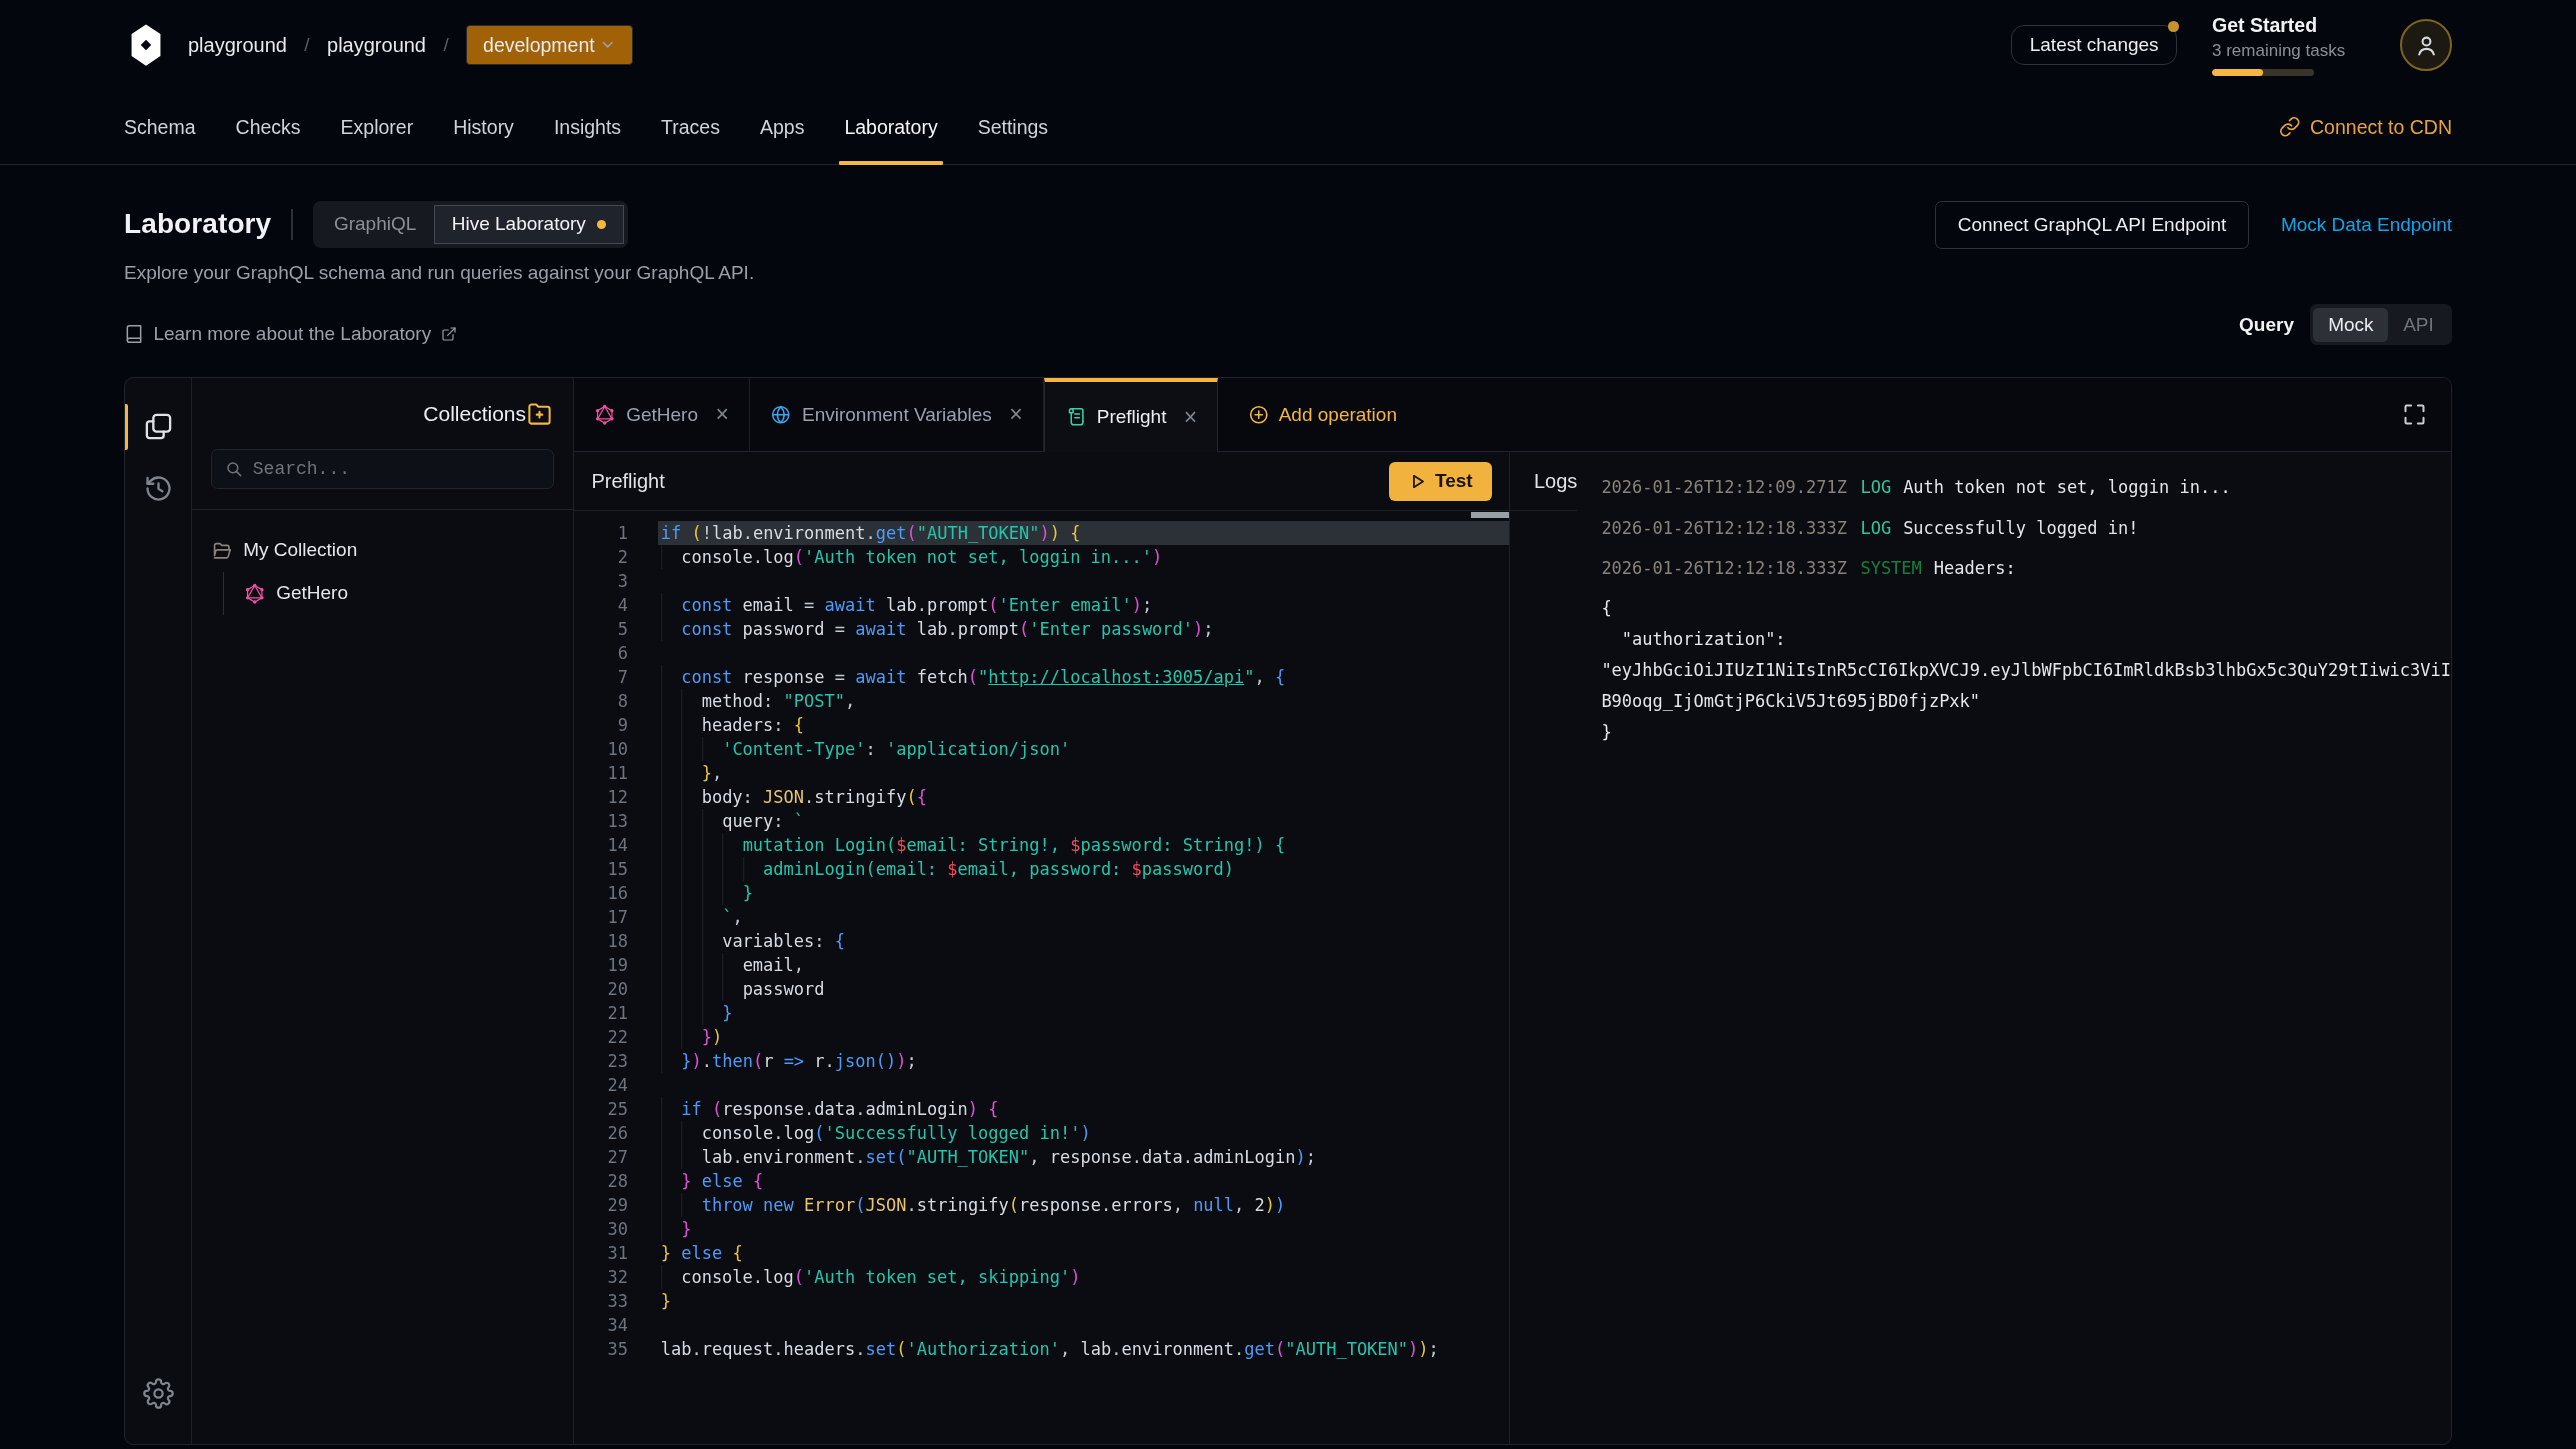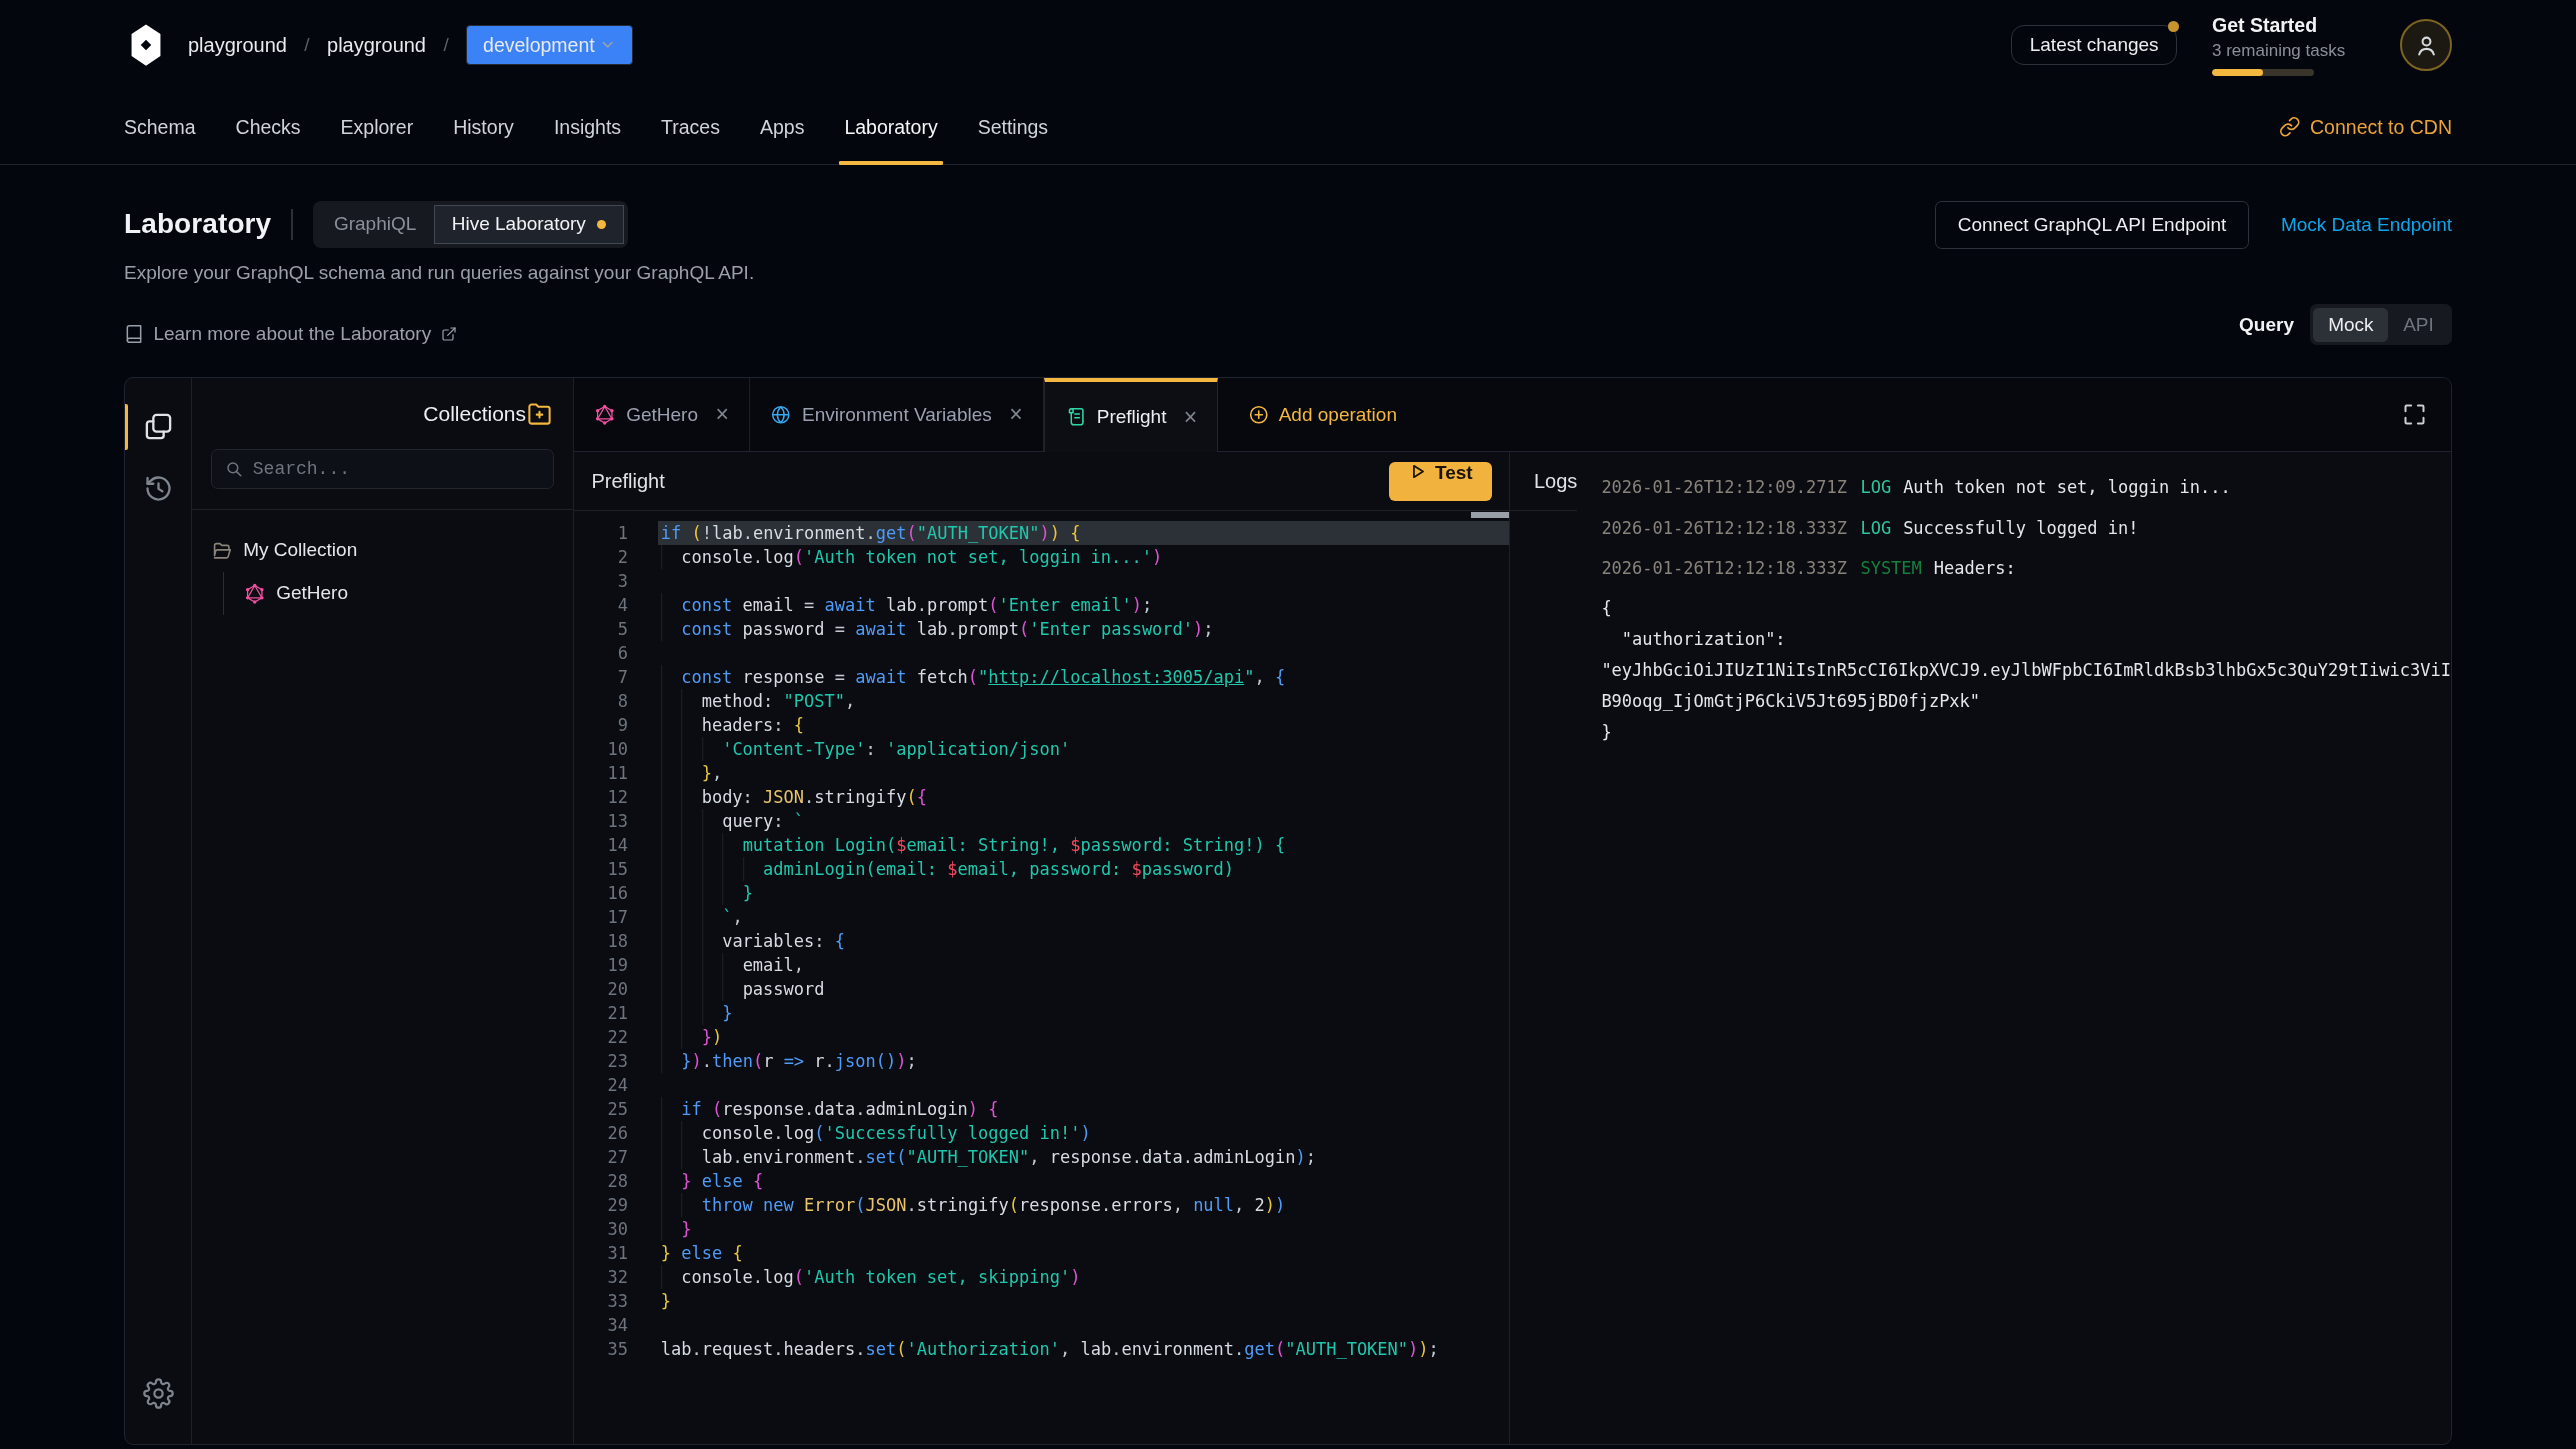--- a/index.html
+++ b/index.html
@@ -11,21 +11,21 @@
     -webkit-font-smoothing:antialiased;
   }
   svg { display:block; }
 
   
   .top-row { height:90px; padding:0 124px; display:flex; align-items:center; }
   .logo { width:44px; height:44px; flex:none; }
   .breadcrumb { display:flex; align-items:center; gap:17.4px; margin-left:20px; font-size:20px; }
   .bc-link { color:#e8eaed; cursor:pointer; }
   .bc-sep { color:#5a6068; font-size:19px; }
-  .target-select { display:flex; align-items:center; gap:4px; background:#3b82f6; border:0.7px solid #262b33;
+  .target-select { display:flex; align-items:center; gap:4px; background:#a16207; border:0.7px solid #262b33;
     border-radius:4px; height:40px; padding:0 16px; font-size:19.5px; color:#e8eaed; cursor:pointer; }
   .target-select .chev { width:17.4px; height:17.4px; color:#9aa0aa; }
   .top-spacer { flex:1; }
   .latest-btn { position:relative; border:0.7px solid #2c313a; border-radius:13px; height:40px;
     display:flex; align-items:center; padding:0 17.4px; font-size:19px; color:#eceef1; cursor:pointer; }
   .latest-dot { position:absolute; top:-4.7px; right:-2.7px; width:10.7px; height:10.7px; border-radius:50%; background:#c8922e; }
   .get-started { margin-left:35px; width:161px; }
   .gs-title { font-size:19.5px; font-weight:bold; color:#f0f2f4; }
   .gs-sub { font-size:17px; color:#8b8f98; margin-top:4px; }
   .gs-bar { margin-top:8px; width:102px; height:7.4px; border-radius:4px; background:#3a352b; overflow:hidden; }
@@ -116,21 +116,21 @@
   .tab-action { display:flex; align-items:center; gap:9.4px; margin-left:29.5px; color:#f4b73f; font-size:19px; cursor:pointer; }
   .tab-action svg { width:21.5px; height:21.5px; }
   .fs-btn { margin-left:auto; margin-right:23px; align-self:center; color:#c9ced6; cursor:pointer; }
   .fs-btn svg { width:27px; height:27px; }
 
   .work-body { flex:1; display:flex; min-height:0; }
   .editor-col { width:936px; flex:none; border-right:0.7px solid #1d2026; display:flex; flex-direction:column; min-height:0; }
   .ed-head { height:59px; flex:none; display:flex; align-items:center; justify-content:space-between;
     padding:0 17.4px; border-bottom:0.7px solid #1d2026; }
   .ed-title { font-size:20px; color:#dfe3e8; }
-  .test-btn { background:#f2b23e; color:#1a1408; border-radius:6px; height:39px; display:flex; align-items:flex-start;
+  .test-btn { background:#f2b23e; color:#1a1408; border-radius:6px; height:39px; display:flex; align-items:center;
     gap:8px; padding:0 19px; font-size:19px; font-weight:bold; cursor:pointer; }
   .test-btn svg { width:19px; height:19px; }
   .code-wrap { position:relative; flex:1; overflow:hidden; padding-top:9.4px;
     font-family:"DejaVu Sans Mono","Liberation Mono",monospace; font-size:17px; }
   .scroll-dash { position:absolute; top:1.3px; right:0; width:38px; height:6px; background:#9aa0a8; }
   .cl { display:flex; line-height:24px; white-space:pre; }
   .ln { width:84px; flex:none; text-align:right; padding-right:30px; color:#6e747d; user-select:none; }
   .cc { flex:1; padding-left:2.7px; }
   .cc.hl { background:#2c3037; }
   .ig { display:inline-block; white-space:pre; box-shadow:inset 1.3px 0 0 rgba(255,255,255,0.07); }

